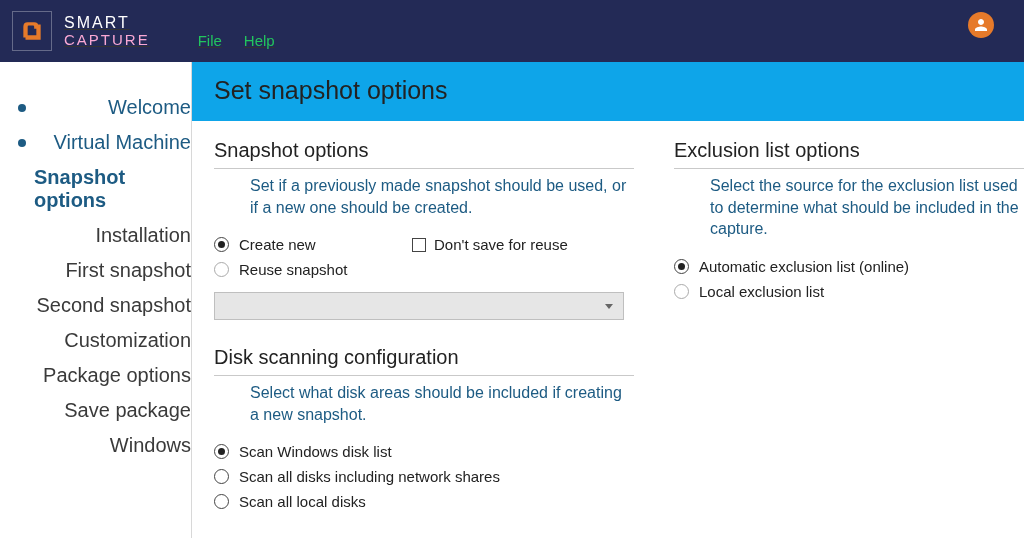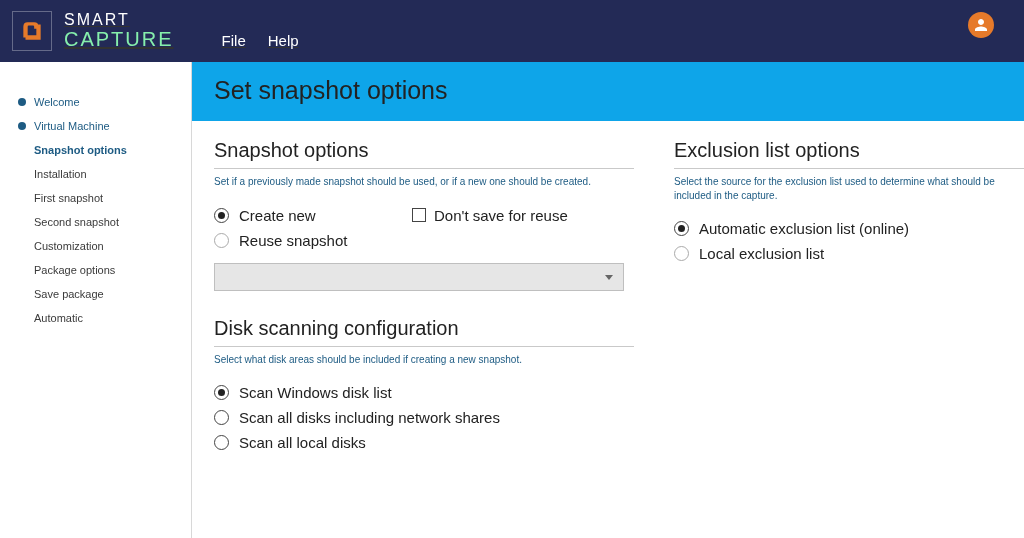--- a/index.html
+++ b/index.html
@@ -18,45 +18,46 @@
       text-decoration: underline;
     }
     .logo-box {
       width: 40px; height: 40px;
       border: 1px solid rgba(255,255,255,0.3);
       display: flex; align-items: center; justify-content: center;
       margin-right: 12px;
     }
     .brand { display: flex; flex-direction: column; line-height: 1.05; }
     .brand-line1 { color: #fff; font-size: 16px; letter-spacing: 2px; font-weight: 300; }
-    .brand-line2 { color: #86efac; font-size: 20px; letter-spacing: 2px; font-weight: 500; }
+    .brand-line2 { color: #f9a8d4; font-size: 15px; letter-spacing: 2px; font-weight: 500; }
     .menu { display: flex; gap: 22px; margin-left: 48px; margin-top: 18px; }
-    .menu-item { color: #ffffff; font-size: 15px; cursor: pointer; }
+    .menu-item { color: #22c55e; font-size: 15px; cursor: pointer; }
     .user-icon {
       position: absolute; right: 30px; top: 12px;
       width: 26px; height: 26px;
       background: #e67a2a;
       border-radius: 50%;
       display: flex; align-items: center; justify-content: center;
     }
     .user-icon svg { width: 18px; height: 18px; fill: #fff; }
 
     .body { display: flex; height: calc(100% - 62px); }
 
     .sidebar {
       width: 192px;
       border-right: 1px solid #d8d8d8;
       padding: 28px 0 0 18px;
     }
     .nav-item {
       display: flex; align-items: center;
-      font-size: 11px;
+      font-size: 20px;
       color: #3a3a3a;
       padding: 6px 0;
       cursor: pointer;
+      justify-content: space-between;
     }
     .nav-item.done { color: #1d5b83; }
     .nav-item.current { color: #1d5b83; font-weight: 700; }
     .nav-bullet {
       width: 8px; height: 8px;
       border-radius: 50%;
       background: #1d5b83;
       margin-right: 8px;
       flex-shrink: 0;
     }
@@ -78,23 +79,24 @@
     .col-right { flex: 1; }
 
     .section-title {
       font-size: 20px; font-weight: 400; color: #222;
       padding-bottom: 6px;
       border-bottom: 1px solid #c9c9c9;
       margin-bottom: 6px;
     }
     .section-desc {
       color: #1d5b83;
-      font-size: 10px;
+      font-size: 16px;
       line-height: 1.35;
       margin-bottom: 14px;
+      margin-left: 36px;
     }
     .radio-row {
       display: flex; align-items: center;
       font-size: 15px; color: #222;
       padding: 4px 0;
     }
     .radio {
       width: 15px; height: 15px;
       border: 1.5px solid #444;
       border-radius: 50%;
@@ -195,21 +197,21 @@
     <div class="nav-item">
         <span class="nav-bullet hidden"></span>
         <span>Package options</span>
       </div>
     <div class="nav-item">
         <span class="nav-bullet hidden"></span>
         <span>Save package</span>
       </div>
     <div class="nav-item">
         <span class="nav-bullet hidden"></span>
-        <span>Automatic</span>
+        <span>Windows</span>
       </div>
   </div>
 
   <div class="main">
     <div class="title-bar">
       <div class="page-title">Set snapshot options</div>
     </div>
 
     <div class="content">
       <div class="col-left">

